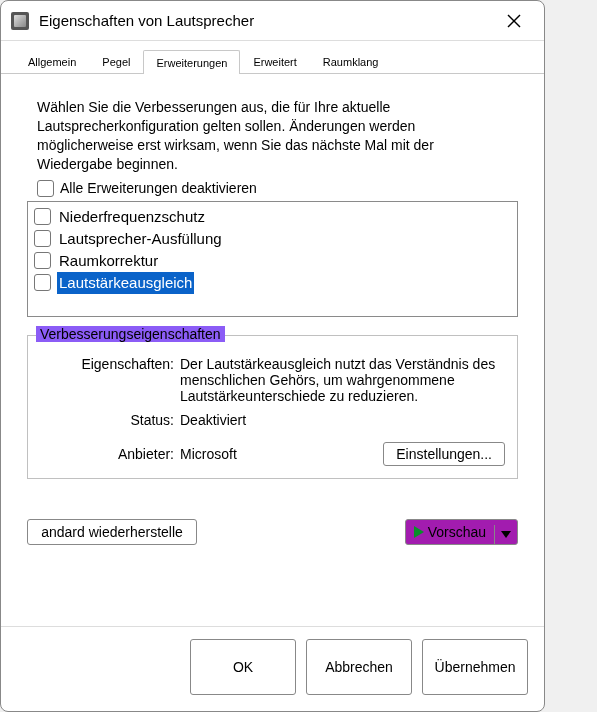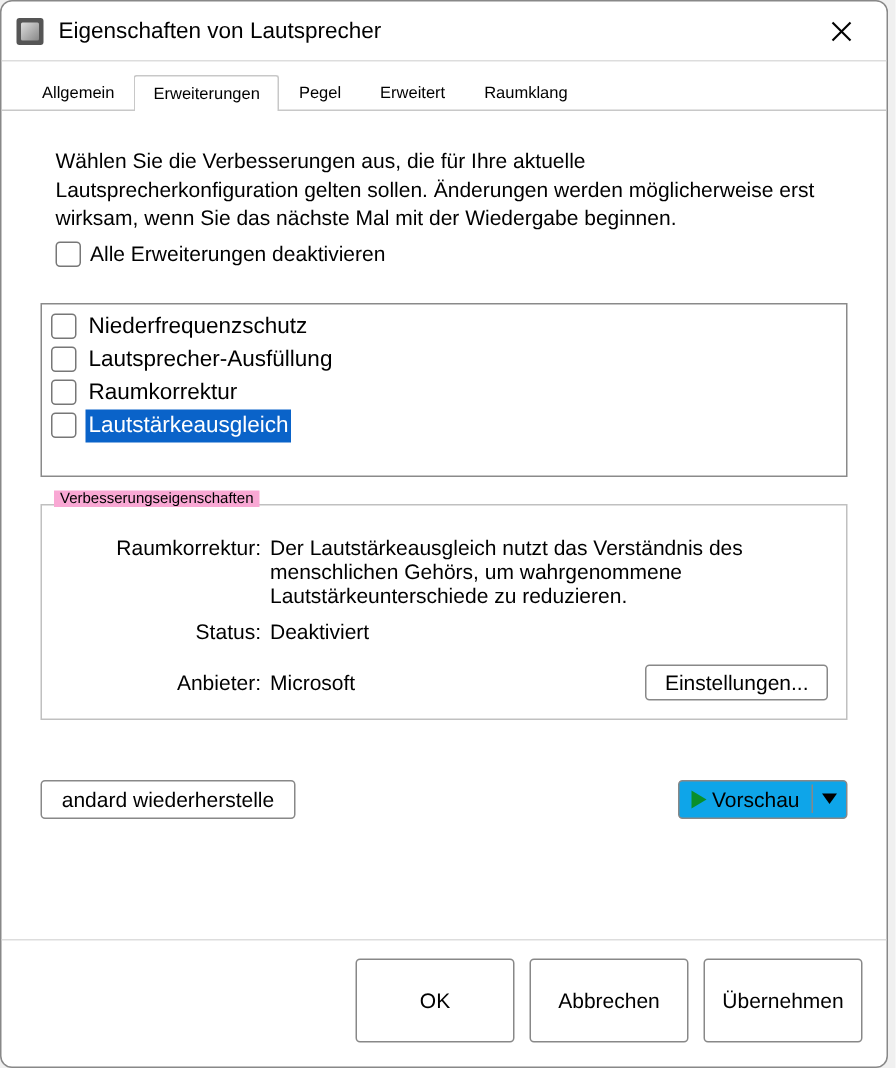--- a/index.html
+++ b/index.html
@@ -1,18 +1,18 @@
 <!DOCTYPE html>
 <html><head>
 <meta charset="utf-8">
 <style>
   * { box-sizing: border-box; font-family: "Segoe UI", Tahoma, sans-serif; }
   body { margin: 0; background: #f0f0f0; }
   .window {
-    width: 592px; height: 712px; background: #fff;
+    width: 545px; height: 712px; background: #fff;
     border: 1px solid #888; border-radius: 8px; overflow: hidden;
     display: flex; flex-direction: column; position: relative;
   }
   .titlebar {
     display: flex; align-items: center; height: 40px;
     padding: 0 10px; border-bottom: 1px solid #ddd;
   }
   .titlebar .app-icon {
     width: 18px; height: 18px; margin-right: 10px;
     background: #555; display: inline-block; border-radius: 2px;
@@ -42,21 +42,21 @@
   .tab.active {
     border-color: #c8c8c8; background: #fff; border-radius: 2px 2px 0 0;
     top: 1px;
   }
 
   .content {
     flex: 1; padding: 16px 22px 10px 22px; font-size: 14px;
     display: flex; flex-direction: column; overflow: hidden;
   }
   .intro { margin: 8px 14px 4px 14px; line-height: 1.35; }
-  .disable-row { margin: 2px 14px 24px 14px; display: flex; align-items: center; gap: 6px; }
+  .disable-row { margin: 2px 14px 4px 14px; display: flex; align-items: center; gap: 6px; }
 
   .checkbox {
     width: 17px; height: 17px; border: 1px solid #777; border-radius: 3px;
     background: #fff; display: inline-block; flex-shrink: 0;
   }
 
   .listbox {
     border: 1px solid #8a8a8a; margin: 0 4px; padding: 4px 6px;
     height: 116px;
   }
@@ -65,42 +65,42 @@
     font-size: 15px; line-height: 22px;
   }
   .list-row .label { padding: 0 2px; }
   .list-row.selected .label { background: #0a63c9; color: #fff; }
 
   .groupbox {
     border: 1px solid #c0c0c0; margin: 18px 4px 0 4px;
     padding: 14px 12px 12px 12px; position: relative;
   }
   .groupbox .legend {
-    position: absolute; top: -10px; left: 8px; background: #f9a8d4;
-    padding: 0 4px; font-size: 10px;
+    position: absolute; top: -10px; left: 8px; background: #8b5cf6;
+    padding: 0 4px; font-size: 14px;
   }
   .prop-row { display: flex; margin: 6px 0; }
   .prop-label { width: 140px; text-align: right; padding-right: 6px; }
   .prop-value { flex: 1; }
   .settings-btn-row { display: flex; justify-content: flex-end; margin-top: -26px; }
 
   .btn {
     border: 1px solid #888; background: #fff; border-radius: 3px;
     padding: 3px 12px; font-size: 14px; cursor: pointer;
     font-family: inherit;
   }
 
   .action-row {
     display: flex; justify-content: space-between; align-items: center;
     margin: 40px 4px 0 4px;
   }
   .restore-btn { width: 170px; overflow: hidden; white-space: nowrap; padding: 4px 6px; }
   .preview-combo {
-    display: flex; align-items: center; border: 1px solid #888;
-    border-radius: 3px; background: #0ea5e9; overflow: hidden;
+    display: flex; align-items: flex-end; border: 1px solid #888;
+    border-radius: 3px; background: #a21caf; overflow: hidden;
   }
   .preview-combo .play {
     display: flex; align-items: center; gap: 4px; padding: 4px 8px;
     cursor: pointer;
   }
   .preview-combo .tri {
     width: 0; height: 0; border-left: 10px solid #0a8f2b;
     border-top: 6px solid transparent; border-bottom: 6px solid transparent;
   }
   .preview-combo .dd {
@@ -128,22 +128,22 @@
     <div class="close">
       <svg viewBox="0 0 14 14">
         <line x1="1" y1="1" x2="13" y2="13" stroke="currentColor" stroke-width="1.4"></line>
         <line x1="13" y1="1" x2="1" y2="13" stroke="currentColor" stroke-width="1.4"></line>
       </svg>
     </div>
   </div>
 
   <div class="tabs">
     <div class="tab">Allgemein</div>
+    <div class="tab">Pegel</div>
     <div class="tab active">Erweiterungen</div>
-    <div class="tab">Pegel</div>
     <div class="tab">Erweitert</div>
     <div class="tab">Raumklang</div>
   </div>
 
   <div class="content">
 
     <div class="intro">Wählen Sie die Verbesserungen aus, die für Ihre aktuelle Lautsprecherkonfiguration gelten sollen. Änderungen werden möglicherweise erst wirksam, wenn Sie das nächste Mal mit der Wiedergabe beginnen.</div>
 
     <div class="disable-row">
       <span class="checkbox"></span>
@@ -166,21 +166,21 @@
       <div class="list-row selected">
         <span class="checkbox"></span>
         <span class="label">Lautstärkeausgleich</span>
       </div>
     </div>
 
     <div class="groupbox">
       <span class="legend">Verbesserungseigenschaften</span>
 
       <div class="prop-row">
-        <div class="prop-label">Raumkorrektur:</div>
+        <div class="prop-label">Eigenschaften:</div>
         <div class="prop-value">Der Lautstärkeausgleich nutzt das Verständnis des menschlichen Gehörs, um wahrgenommene Lautstärkeunterschiede zu reduzieren.</div>
       </div>
 
       <div class="prop-row" style="margin-top:8px;">
         <div class="prop-label">Status:</div>
         <div class="prop-value">Deaktiviert</div>
       </div>
 
       <div class="prop-row" style="margin-top:18px;">
         <div class="prop-label">Anbieter:</div>

